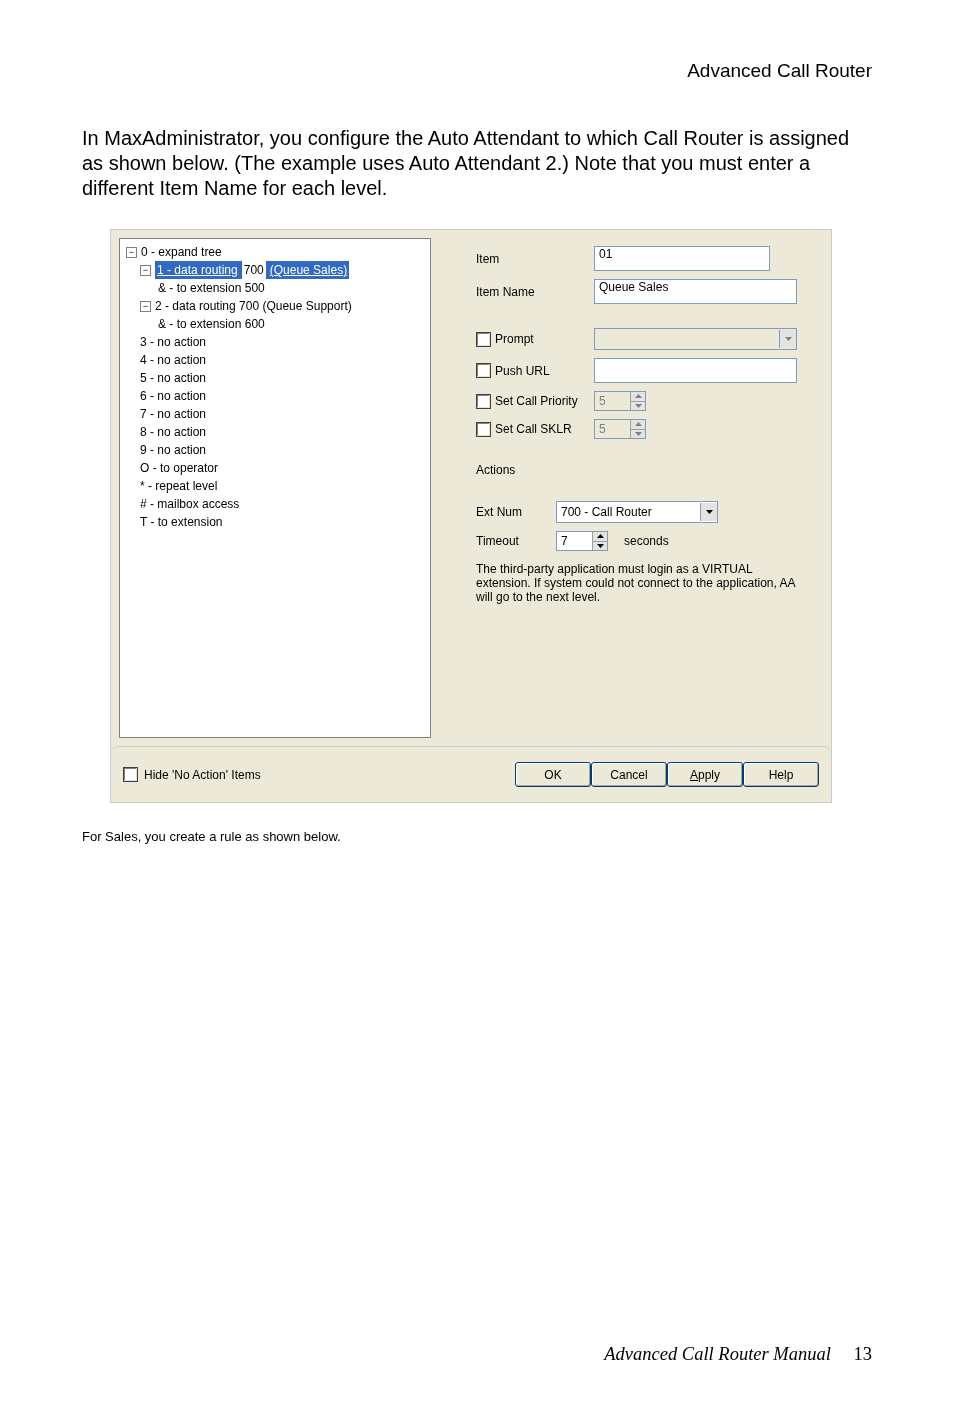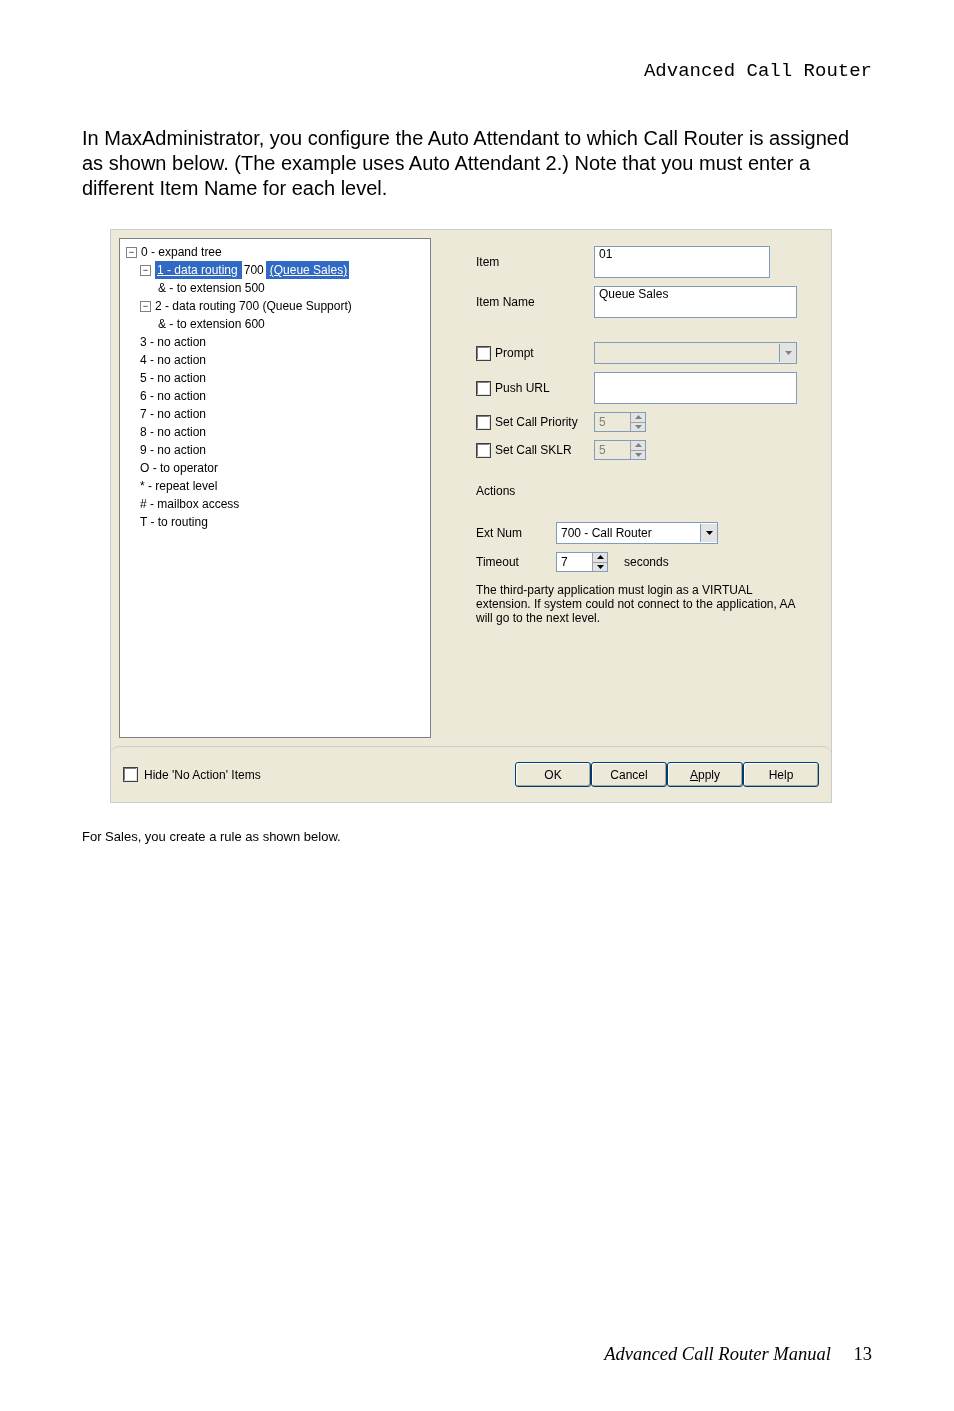--- a/index.html
+++ b/index.html
@@ -10,21 +10,21 @@
     font-size:19px;
     color:#000;
     box-sizing:border-box;
     padding:60px 82px 0 82px;
     position:relative;
   }
   .page-header{
     text-align:right;
     font-size:19px;
     margin-bottom:44px;
-    font-family:Liberation Mono, monospace;
+    font-family:Liberation Sans, sans-serif;
   }
   .intro{
     font-size:20px;
     line-height:1.25;
     margin-bottom:28px;
   }
   .ui-panel{
     width:720px;
     margin-left:28px;
     border:1px solid #ccc;
@@ -91,21 +91,21 @@
   }
   .checkbox{
     display:inline-block;
     width:13px;height:13px;
     border:1px solid #404040;
     background:#fff;
     box-shadow:inset -1px -1px 0 #dfdfdf,inset 1px 1px 0 #808080;
   }
   .txt{
     flex:1;
-    height:32px;
+    height:25px;
     border:1px solid #7f9db9;
     background:#fff;
     font-size:12px;
     padding:0 4px;
     box-sizing:border-box;
   }
   .combo{
     position:relative;flex:1;height:20px;
     border:1px solid #7f9db9;
     background:#fff;display:flex;align-items:center;
@@ -222,21 +222,21 @@
       <div class="tree-node l1">
           <span>O - to operator</span>
         </div>
       <div class="tree-node l1">
           <span>* - repeat level</span>
         </div>
       <div class="tree-node l1">
           <span># - mailbox access</span>
         </div>
       <div class="tree-node l1">
-          <span>T - to routing</span>
+          <span>T - to extension</span>
         </div>
     </div>
 
     <div class="form">
       <div class="form-row">
         <span class="lbl">Item</span>
         <div class="txt" style="flex:0 0 176px">01</div>
       </div>
       <div class="form-row">
         <span class="lbl">Item Name</span>

